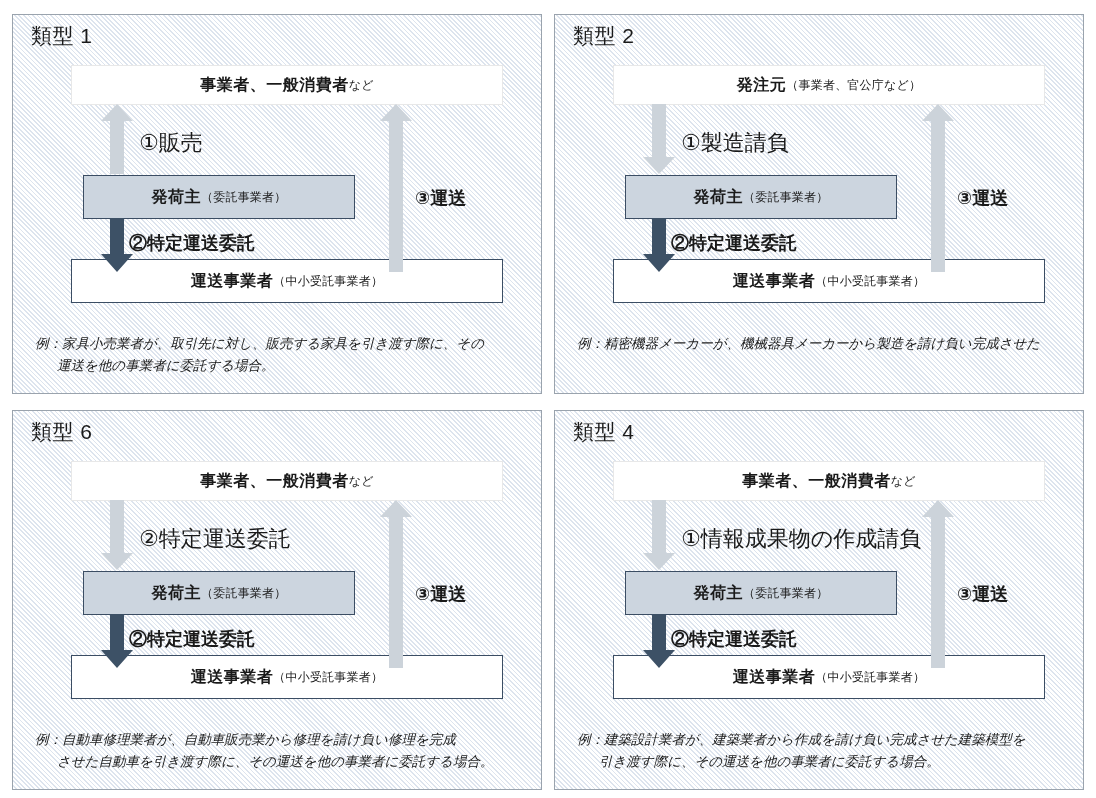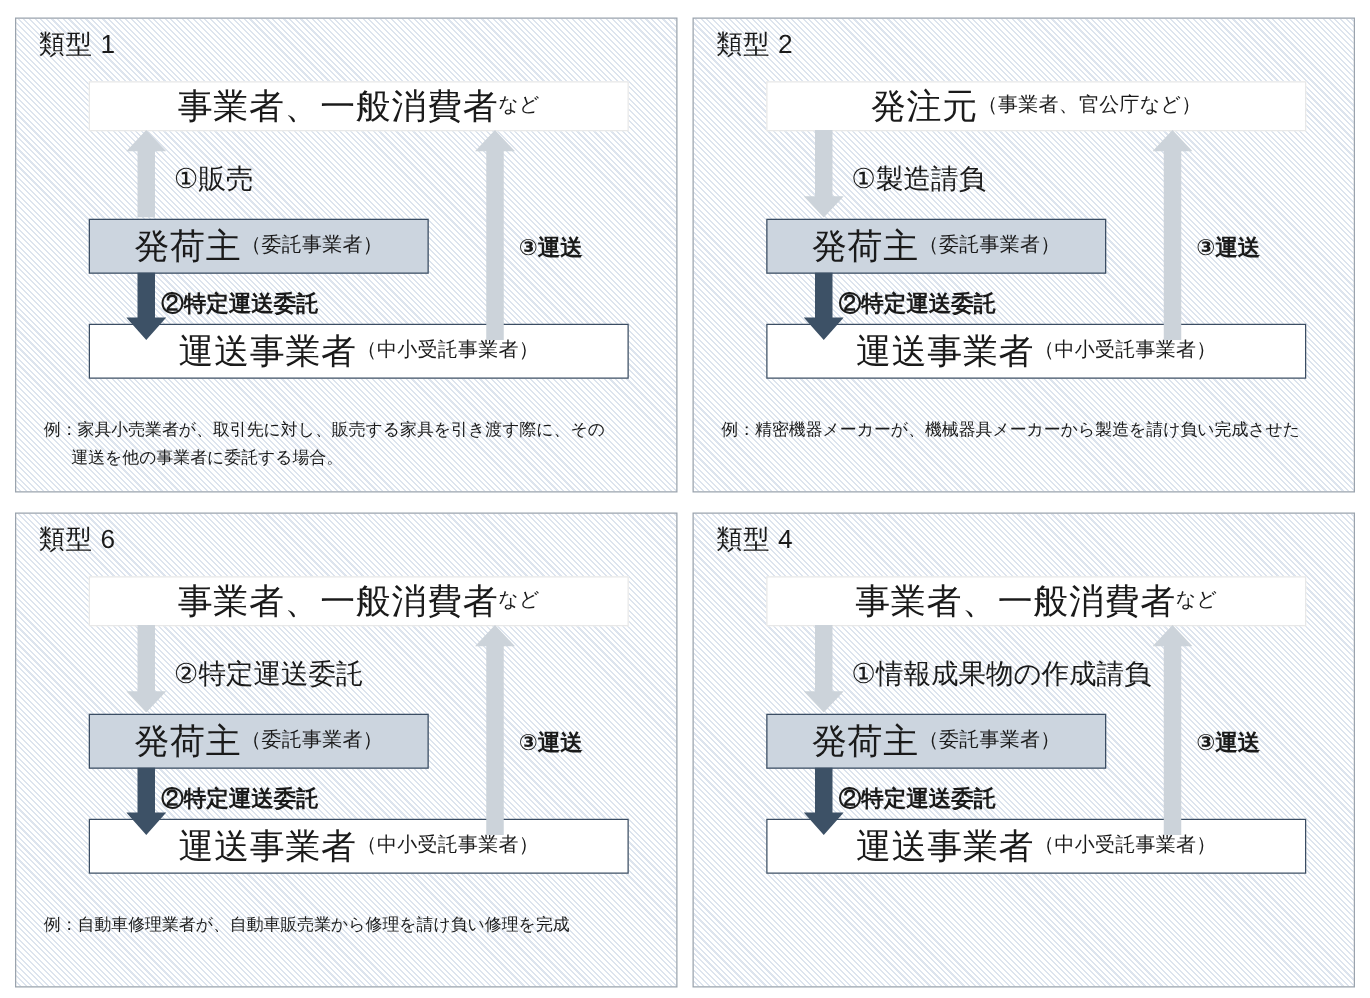--- a/index.html
+++ b/index.html
@@ -66,41 +66,41 @@
     position: absolute;
     box-sizing: border-box;
     display: flex;
     align-items: center;
     justify-content: center;
     white-space: nowrap;
     line-height: 1;
   }
 
   .node .strong {
-    font-weight: normal;
-    font-size: 28px;
+    font-weight: bold;
+    font-size: 16px;
     letter-spacing: 0.5px;
   }
   .node .sub {
     font-weight: 400;
-    font-size: 16px;
+    font-size: 12px;
     letter-spacing: 0.2px;
   }
 
   .node-top {
     left: 58px;
     top: 50px;
     width: 432px;
     height: 40px;
     background: #ffffff;
     border: 1px solid #e8e8e8;
   }
 
   .node-mid {
-    left: 58px;
+    left: 70px;
     top: 160px;
     width: 272px;
     height: 44px;
     background: #ccd5df;
     border: 1.5px solid #3b4d63;
   }
 
   .node-bottom {
     left: 58px;
     top: 244px;
@@ -151,20 +151,21 @@
   .note {
     position: absolute;
     left: 22px;
     top: 318px;
     width: 488px;
     font-size: 13.5px;
     line-height: 1.62;
     color: #1a1a1a;
     text-indent: 0;
     padding-left: 0;
+    font-style: italic;
   }
   .note-line {
     display: block;
     white-space: nowrap;
   }
   .note-line.indent { padding-left: 22px; }
 </style>
 </head>
 <body>
 
@@ -291,20 +292,21 @@
             <polygon points="16,0 32,17 23,17 23,168 9,168 9,17 0,17" fill="#ccd3da"></polygon>
           </svg>
       </div>
 
       <div class="arrow-label label-1">②特定運送委託</div>
       <div class="arrow-label label-2">②特定運送委託</div>
       <div class="arrow-label label-3">③運送</div>
 
       <div class="note">
         <span class="note-line">例：自動車修理業者が、自動車販売業から修理を請け負い修理を完成</span>
+        <span class="note-line indent">させた自動車を引き渡す際に、その運送を他の事業者に委託する場合。</span>
       </div>
     </div>
 
     <div class="panel">
       <div class="panel-title">類型 4</div>
 
       <div class="node node-top">
         <span class="strong">事業者、一般消費者</span>
         <span class="sub">など</span>
       </div>
@@ -332,16 +334,20 @@
       <div class="arrow arrow-3">
         <svg width="32" height="168" viewBox="0 0 32 168">
             <polygon points="16,0 32,17 23,17 23,168 9,168 9,17 0,17" fill="#ccd3da"></polygon>
           </svg>
       </div>
 
       <div class="arrow-label label-1">①情報成果物の作成請負</div>
       <div class="arrow-label label-2">②特定運送委託</div>
       <div class="arrow-label label-3">③運送</div>
 
+      <div class="note">
+        <span class="note-line">例：建築設計業者が、建築業者から作成を請け負い完成させた建築模型を</span>
+        <span class="note-line indent">引き渡す際に、その運送を他の事業者に委託する場合。</span>
+      </div>
     </div>
 
   </div>
 </div>
 
 </body></html>

